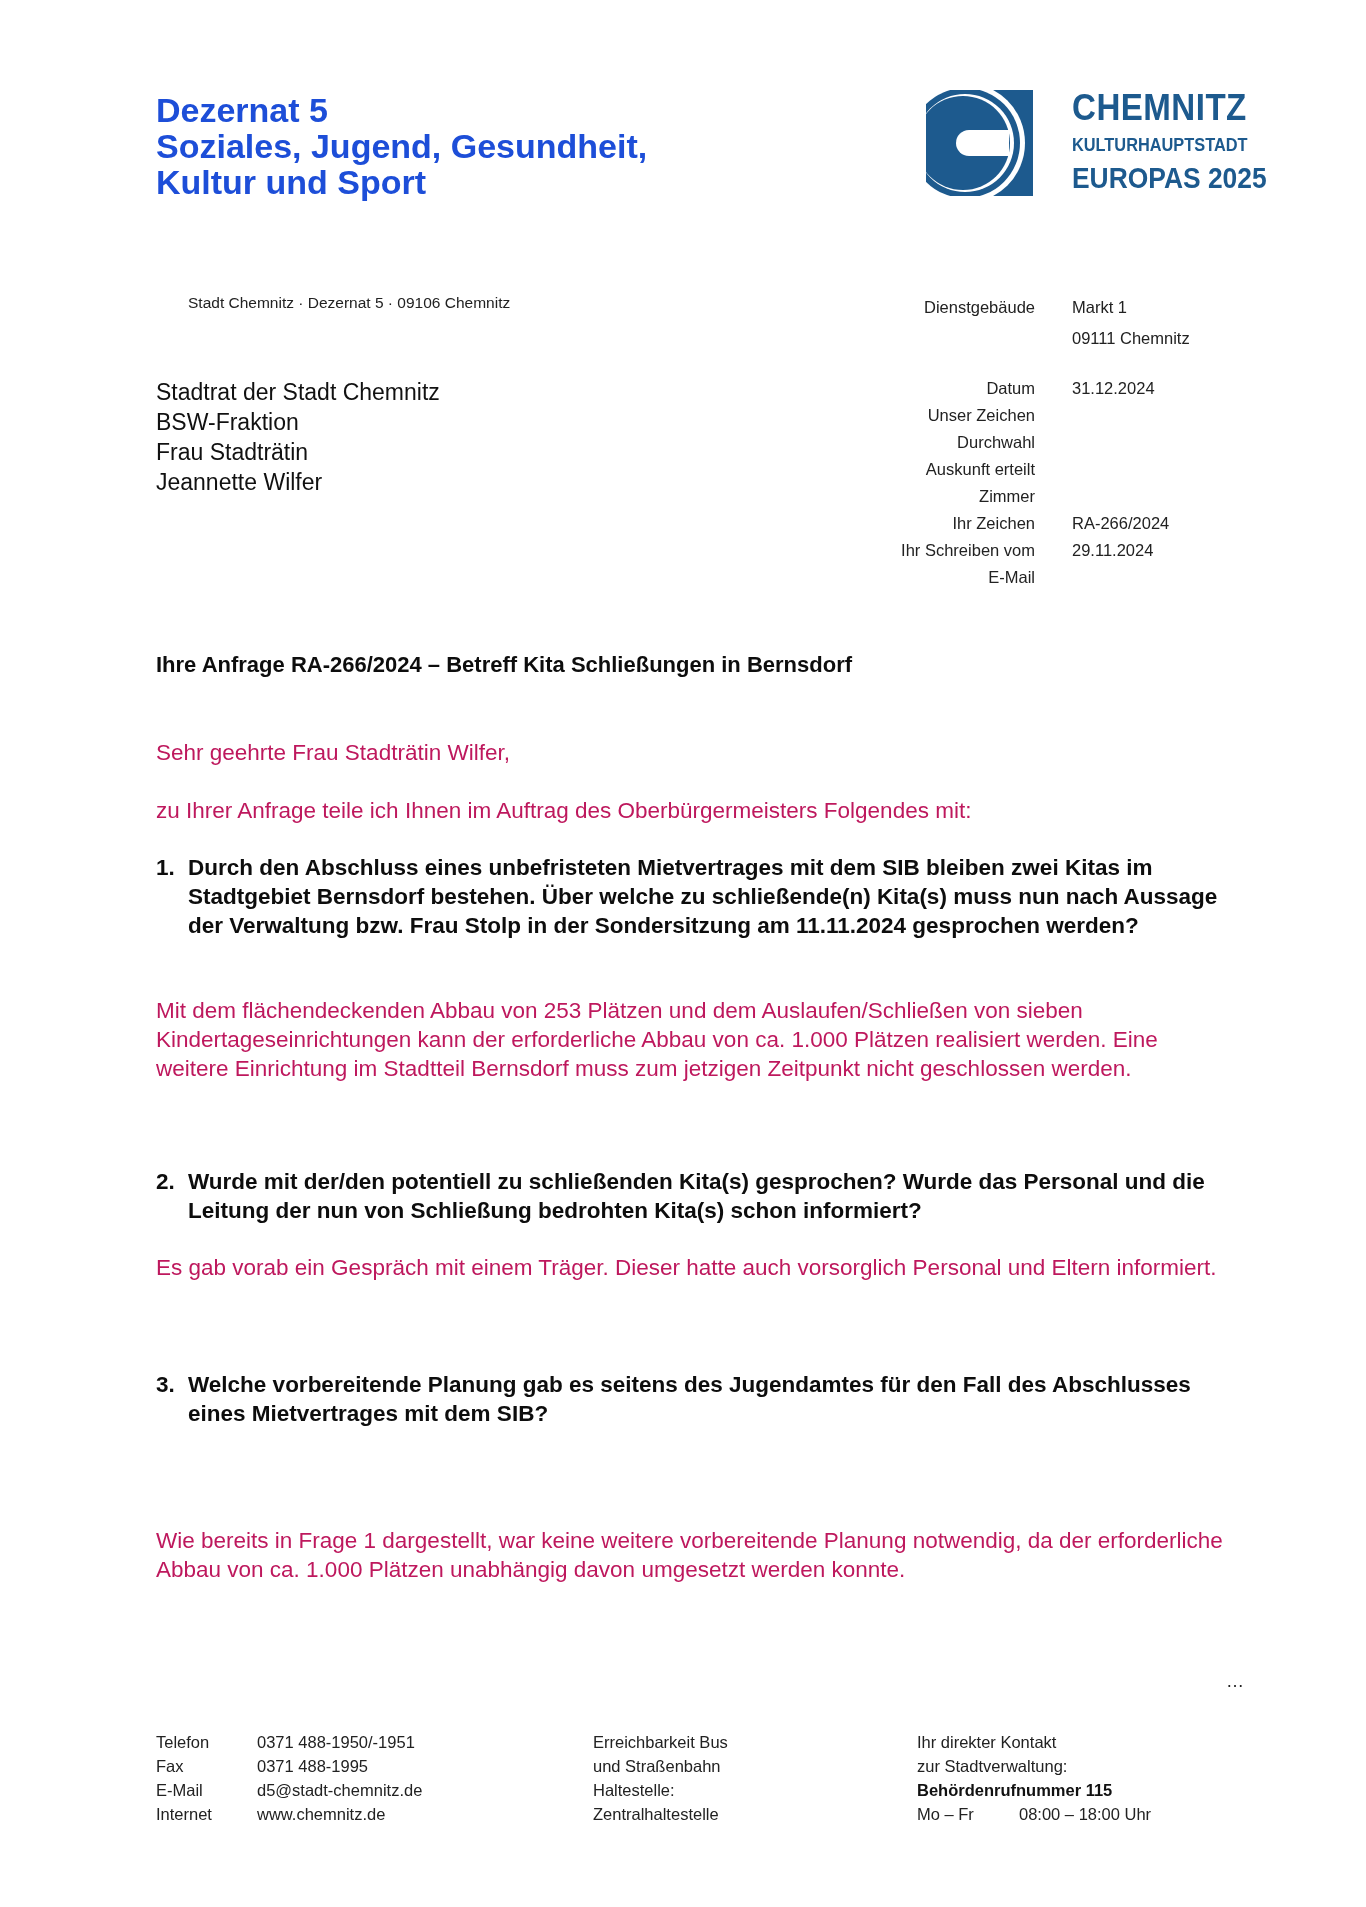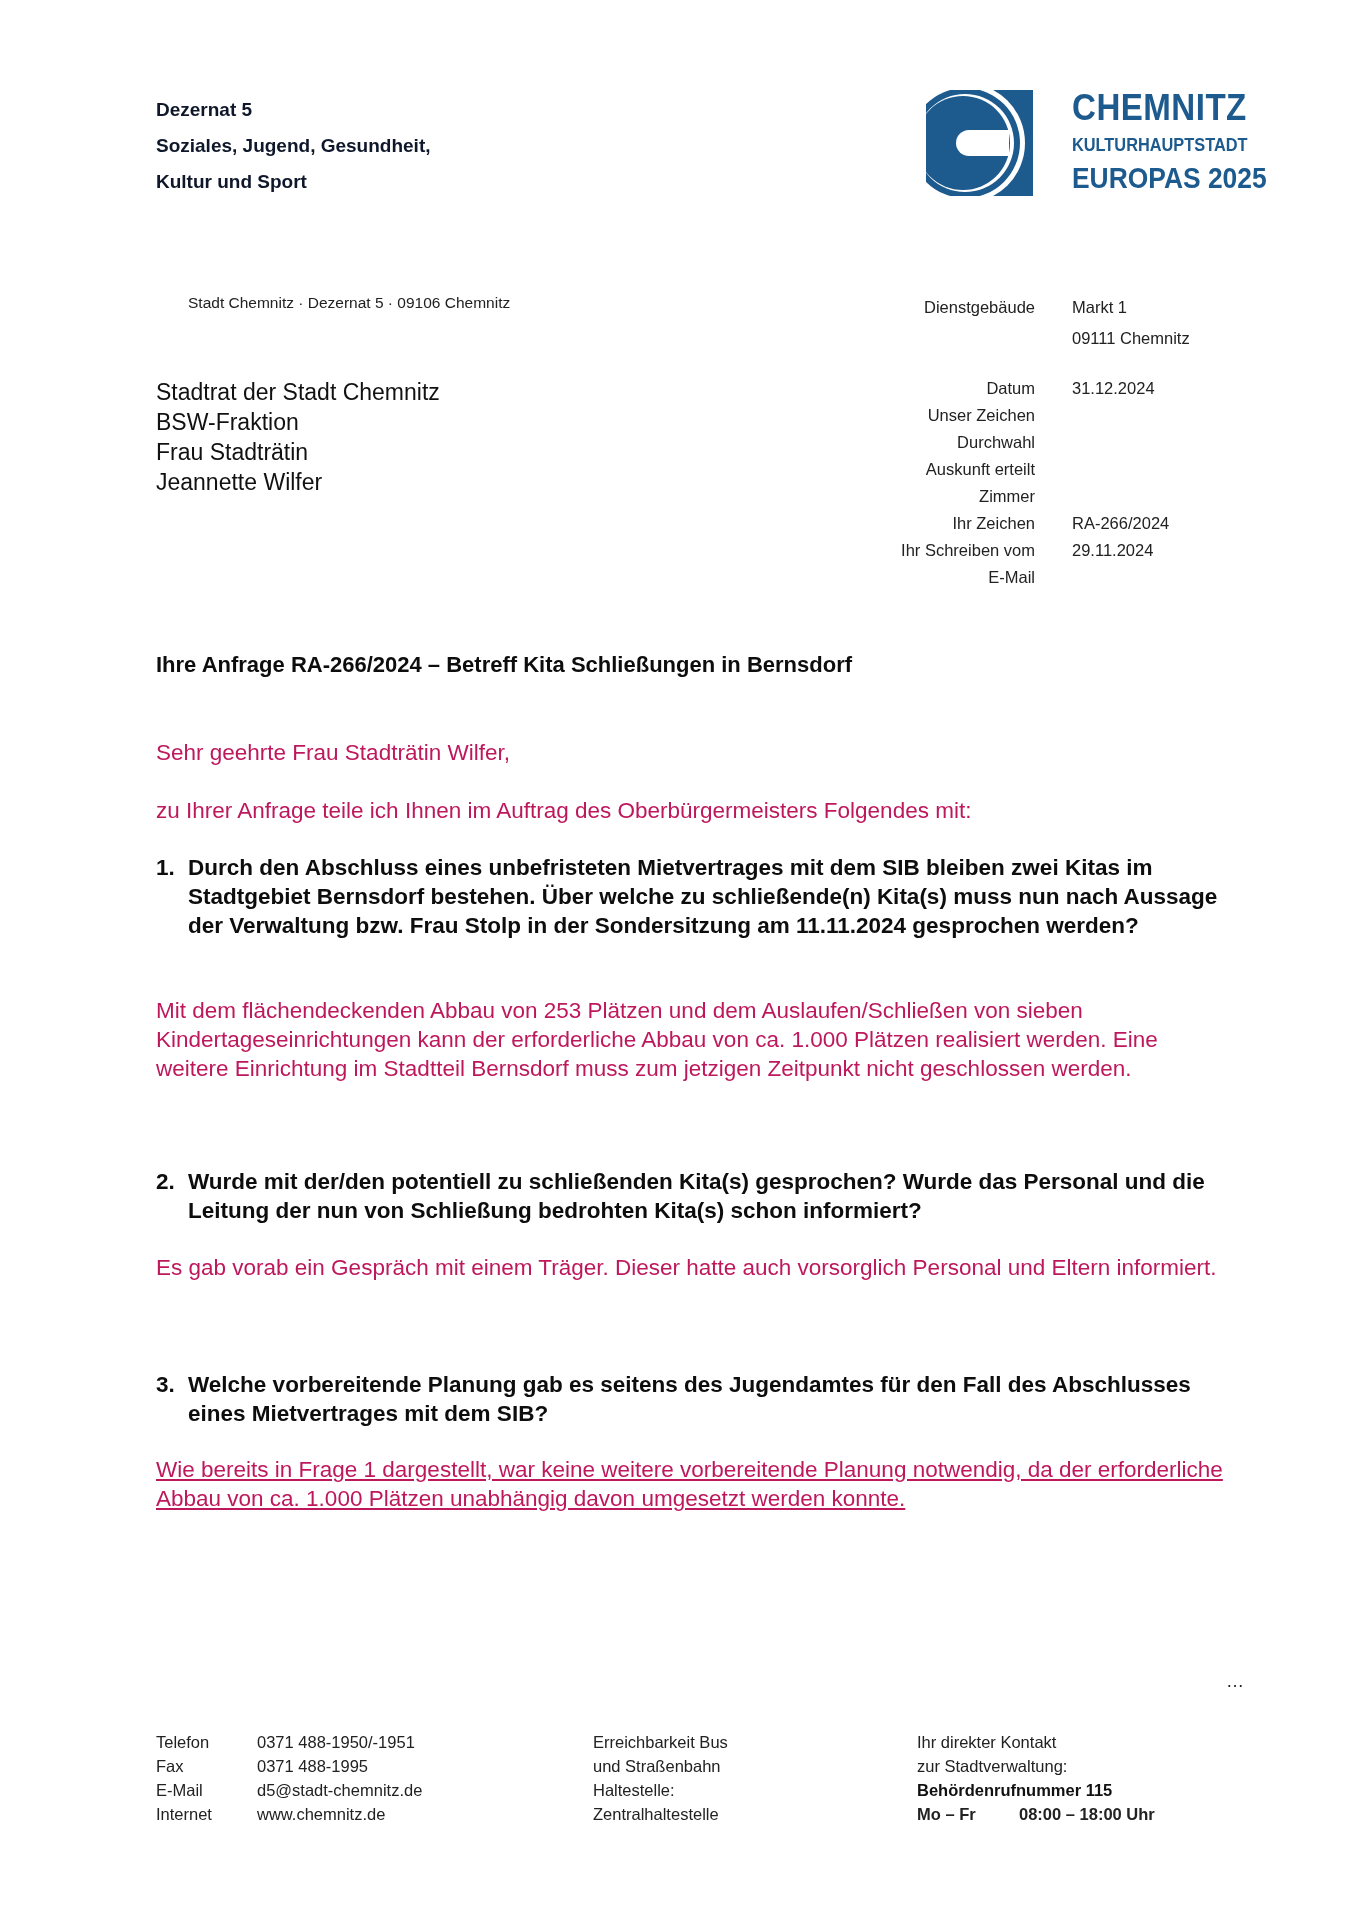--- a/index.html
+++ b/index.html
@@ -1,21 +1,21 @@
 <!DOCTYPE html>
 <html><head>
 <meta charset="utf-8">
 <style>
   html, body { margin: 0; padding: 0; background: #ffffff; }
   body { width: 1366px; height: 1907px; position: relative; overflow: hidden;
          font-family: "Liberation Sans", sans-serif; color: #111111; }
   .abs { position: absolute; }
 
   
-  .dept { left: 156px; top: 92px; font-weight: bold; font-size: 19px; line-height: 36px; color: #0f172a; }
+  .dept { left: 156px; top: 92px; font-weight: bold; font-size: 34px; line-height: 36px; color: #1d4ed8; }
   .dept div { white-space: nowrap; }
 
   
   .logo { left: 925px; top: 88px; width: 335px; height: 112px; }
   .logo-icon { position: absolute; left: 0; top: 2px; width: 108px; height: 106px; }
   .logo-text { position: absolute; left: 147px; top: 0; color: #1d5a8e; font-weight: bold; }
   .logo-t1 { font-size: 36px; line-height: 40px; letter-spacing: 0.5px; transform: scaleX(0.92); transform-origin: left; white-space: nowrap; }
   .logo-t2 { font-size: 19px; line-height: 30px; margin-top: 2px; transform: scaleX(0.86); transform-origin: left; white-space: nowrap; }
   .logo-t3 { font-size: 30px; line-height: 36px; transform: scaleX(0.88); transform-origin: left; white-space: nowrap; }
 
@@ -42,33 +42,33 @@
   .salutation { top: 738px; }
   .intro { top: 796px; }
   .q { left: 156px; width: 1090px; font-size: 22.5px; line-height: 29px; font-weight: bold; color: #0d0d0d; display: flex; }
   .q-num { width: 32px; flex: 0 0 32px; }
   .q-text { flex: 1; }
   .q1 { top: 853px; }
   .a1 { top: 996px; }
   .q2 { top: 1167px; }
   .a2 { top: 1253px; }
   .q3 { top: 1370px; }
-  .a3 { top: 1455px; text-decoration: underline; }
+  .a3 { top: 1526px; }
 
   .cont { left: 1226px; top: 1671px; font-size: 18px; color: #222; letter-spacing: 1px; }
 
   
   .footer { top: 1730px; font-size: 16.5px; line-height: 24px; color: #222; }
   .footer-c1 { left: 156px; }
   .footer-c2 { left: 593px; }
   .footer-c3 { left: 898px; margin-left: 19px; }
   .f-row { display: flex; white-space: nowrap; gap: 6px; }
   .f-label { width: 95px; }
   .f-bold { font-weight: bold; color: #111; }
-  .f-hours { display: flex; font-weight: bold; }
+  .f-hours { display: flex; }
   .f-hours span:first-child { width: 96px; }
 </style>
 </head>
 <body>
 
 <div class="abs dept">
   <div>Dezernat 5</div>
   <div>Soziales, Jugend, Gesundheit,</div>
   <div>Kultur und Sport</div>
 </div>

